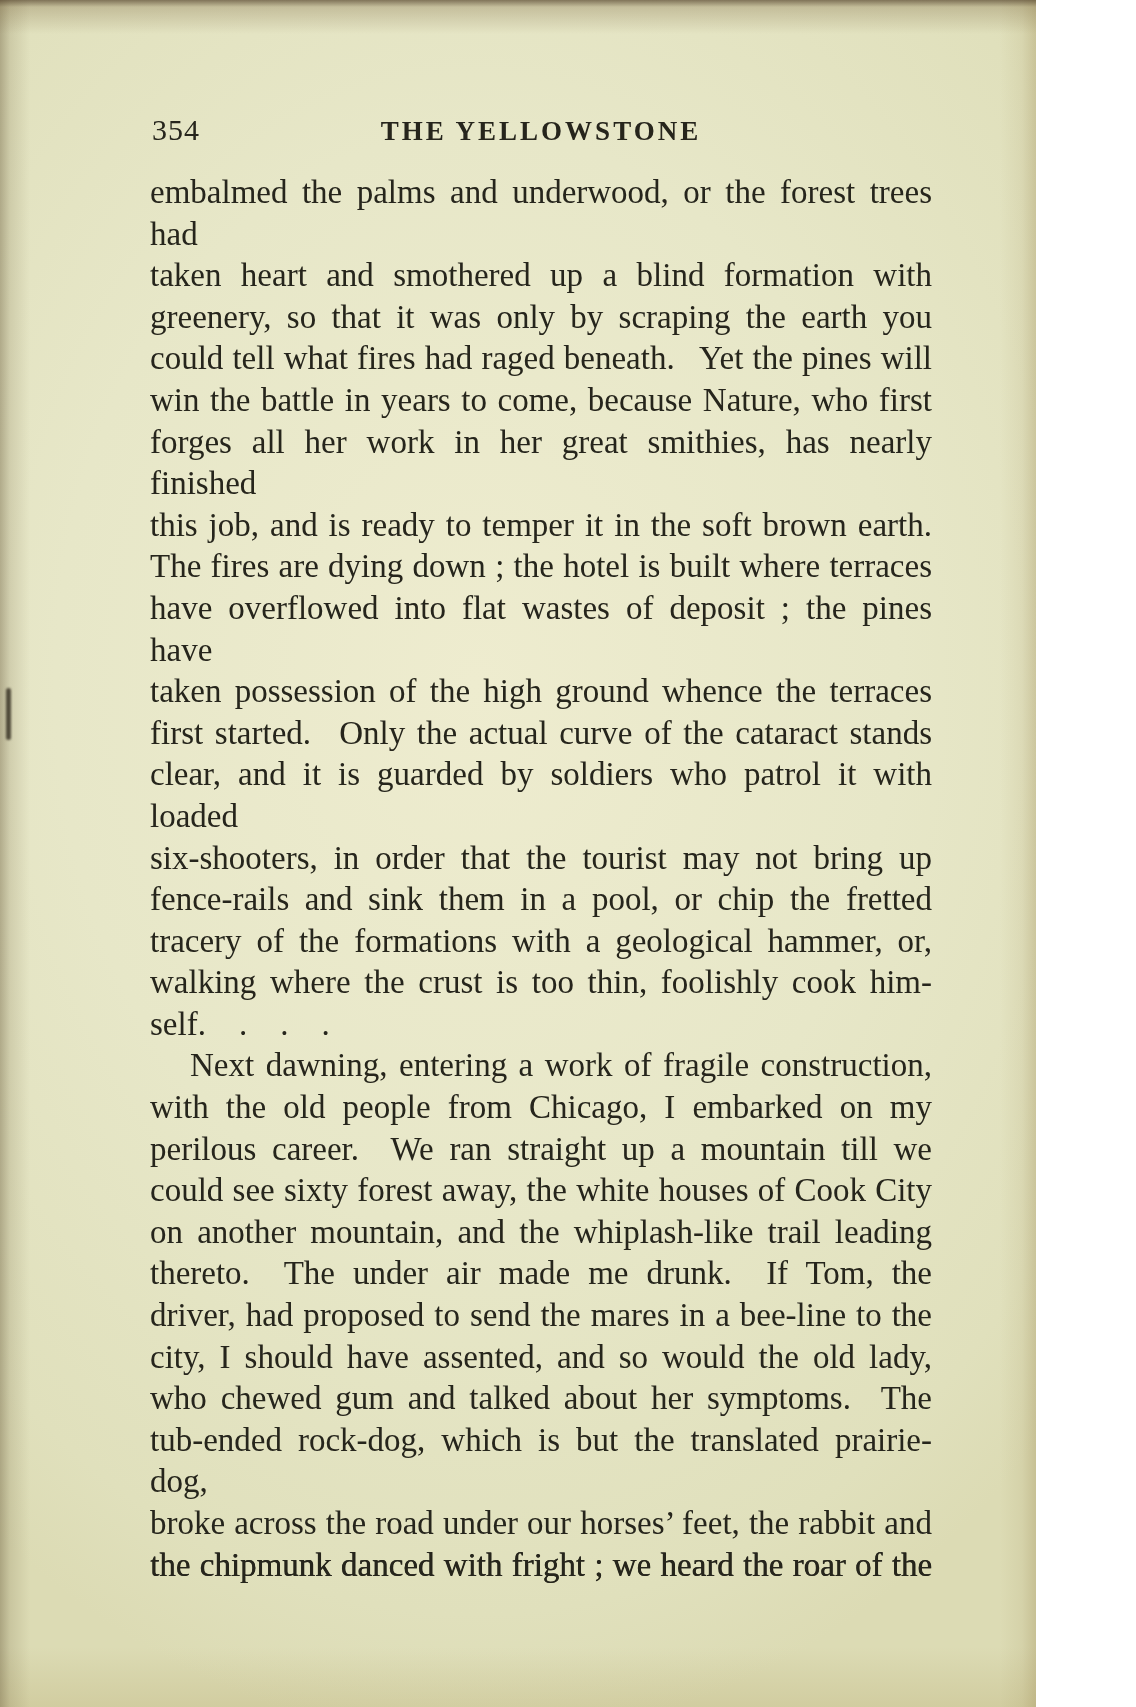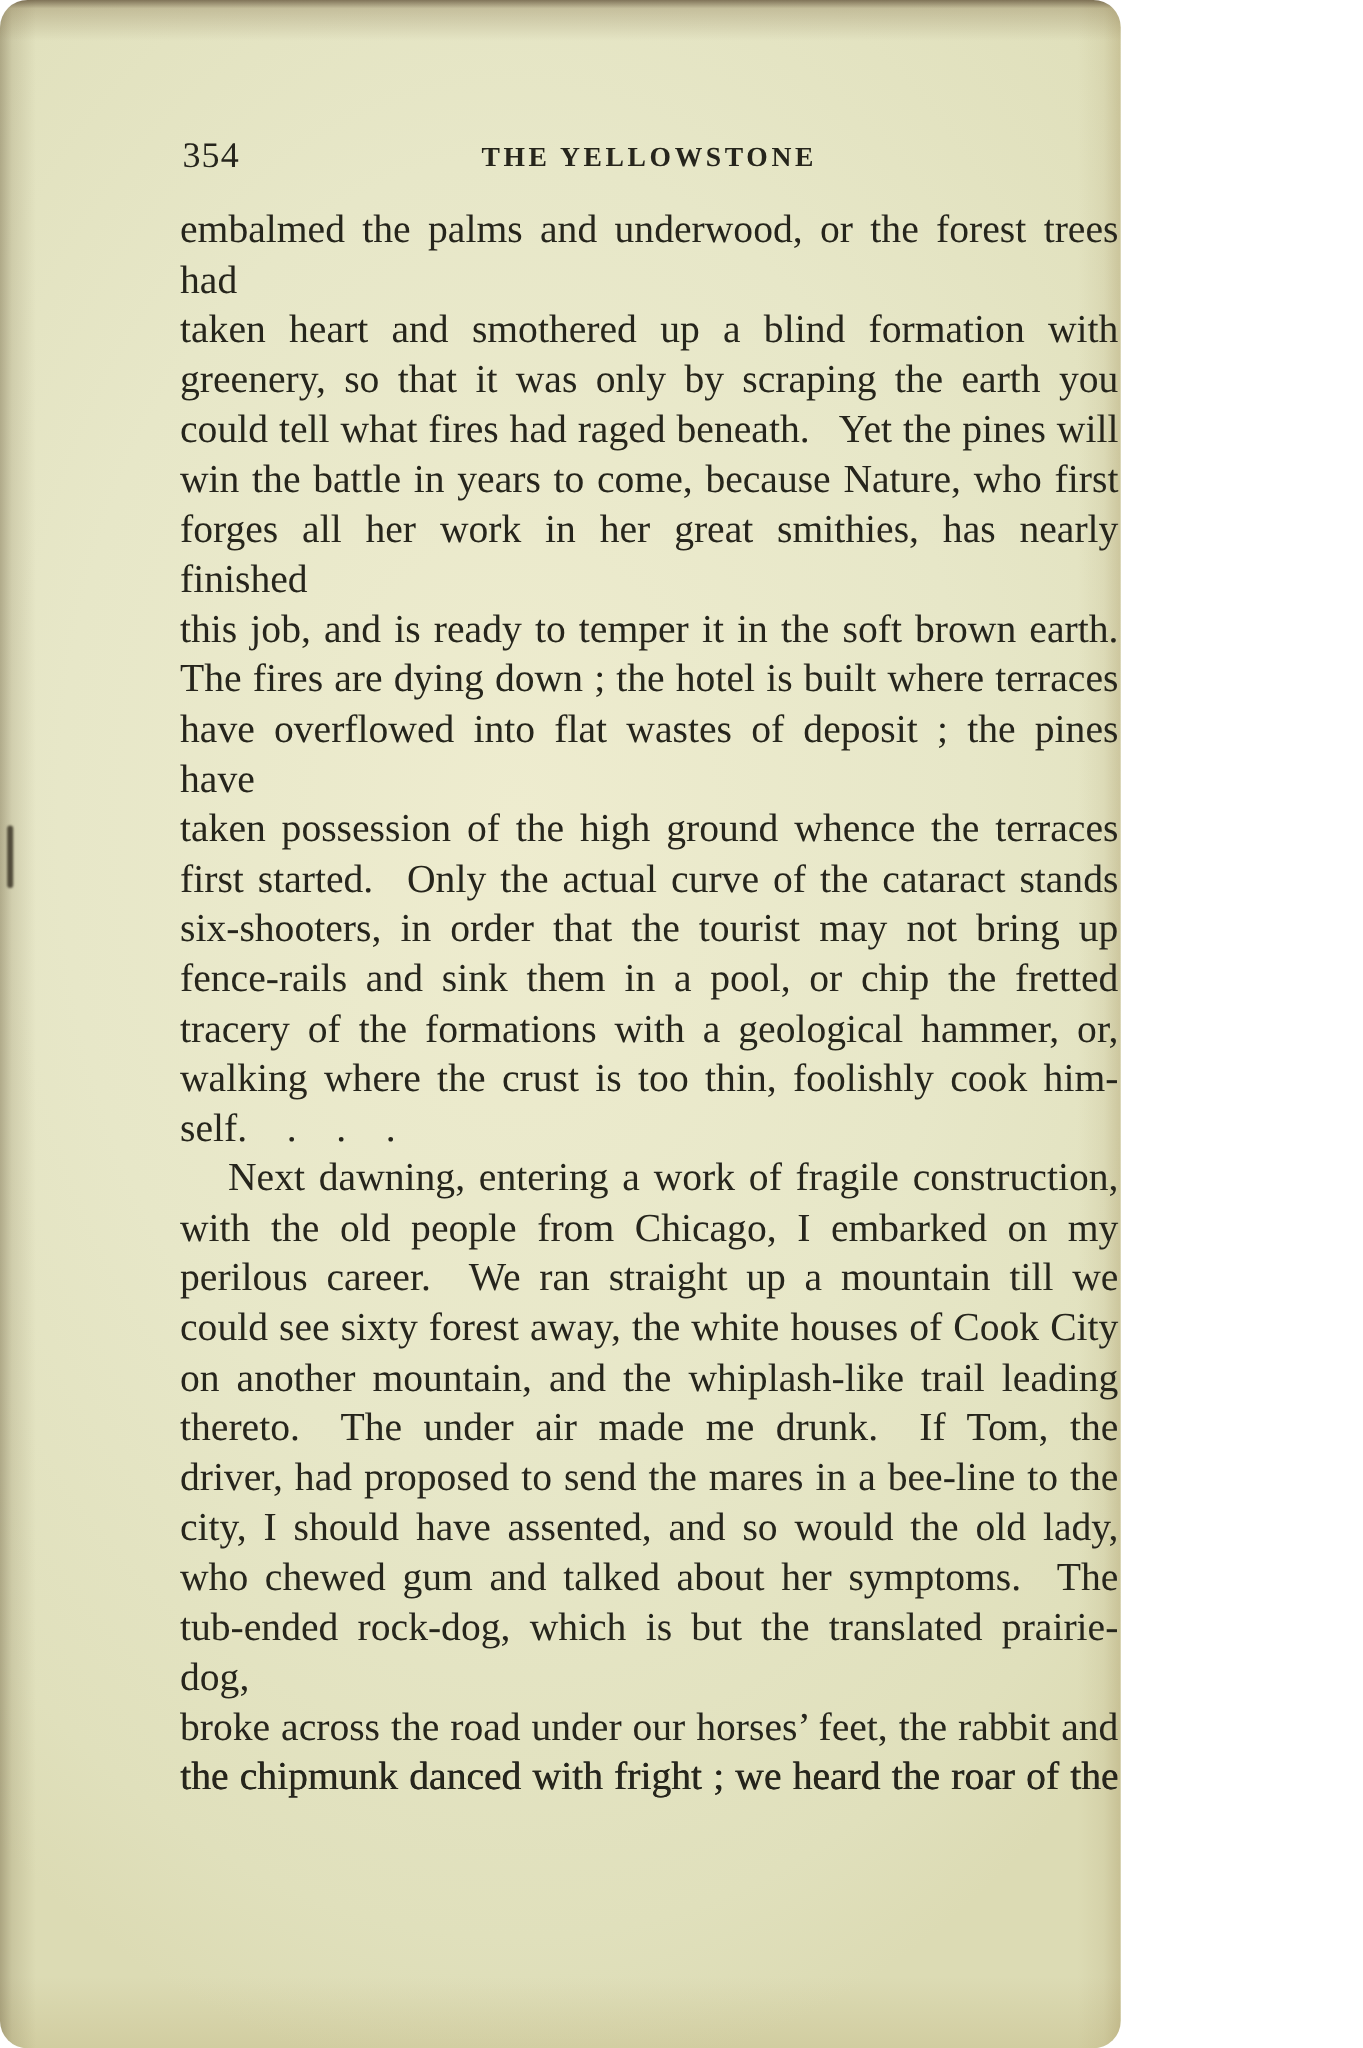--- a/index.html
+++ b/index.html
@@ -2,32 +2,31 @@
 <html><head>
 <meta charset="utf-8">
 <style>
   html, body { margin: 0; padding: 0; }
   body {
     width: 1136px; height: 1707px;
     font-family: "Liberation Serif", "DejaVu Serif", serif;
   }
   .page {
     position: relative;
-    width: 934px; height: 1707px;
+    width: 1036px; height: 1707px;
     box-sizing: border-box;
     overflow: hidden;
     color: #26251c;
     background:
       linear-gradient(180deg, rgba(86,68,44,0.70) 0px, rgba(125,104,66,0.30) 7px, rgba(141,120,84,0.0) 34px),
       linear-gradient(90deg, rgba(104,90,58,0.42) 0px, rgba(114,100,64,0.18) 10px, rgba(120,104,70,0.0) 30px),
       linear-gradient(270deg, rgba(150,130,74,0.30) 0px, rgba(150,130,74,0.10) 14px, rgba(150,135,80,0.0) 36px),
       linear-gradient(0deg, rgba(160,140,70,0.18) 0px, rgba(160,140,70,0.0) 60px),
       radial-gradient(ellipse 78% 62% at 46% 40%, #eeeccf 0%, #e7e7c8 52%, #e0e0bc 88%, #dcdbb4 100%);
     background-color: #e4e4c4;
-    border-radius: 23px;
   }
   .scan-speck {
     position: absolute;
     left: 6px; top: 688px;
     width: 5px; height: 52px;
     background: rgba(40,34,22,0.75);
     border-radius: 3px;
     filter: blur(1px);
   }
   .content {
@@ -44,21 +43,21 @@
     position: absolute;
     left: 2px; top: 0;
     font-size: 30px;
     line-height: 36px;
     letter-spacing: 1px;
   }
   .header-title {
     position: absolute;
     left: 0; right: 0; top: 1px;
     text-align: center;
-    font-size: 23px;
+    font-size: 27px;
     line-height: 36px;
     font-weight: 700;
     letter-spacing: 3px;
   }
   .body-text { }
   .paragraph { }
   .line {
     font-size: 33px;
     line-height: 41.6px;
     text-align: justify;
@@ -87,20 +86,21 @@
           <div class="line">taken heart and smothered up a blind formation with</div>
           <div class="line">greenery, so that it was only by scraping the earth you</div>
           <div class="line">could tell what fires had raged beneath.  Yet the pines will</div>
           <div class="line">win the battle in years to come, because Nature, who first</div>
           <div class="line">forges all her work in her great smithies, has nearly finished</div>
           <div class="line">this job, and is ready to temper it in the soft brown earth.</div>
           <div class="line">The fires are dying down ; the hotel is built where terraces</div>
           <div class="line">have overflowed into flat wastes of deposit ; the pines have</div>
           <div class="line">taken possession of the high ground whence the terraces</div>
           <div class="line">first started.  Only the actual curve of the cataract stands</div>
+          <div class="line">clear, and it is guarded by soldiers who patrol it with loaded</div>
           <div class="line">six-shooters, in order that the tourist may not bring up</div>
           <div class="line">fence-rails and sink them in a pool, or chip the fretted</div>
           <div class="line">tracery of the formations with a geological hammer, or,</div>
           <div class="line">walking where the crust is too thin, foolishly cook him-</div>
           <div class="line para-end">self. . . .</div>
         </div>
         <div class="paragraph">
           <div class="line indent">Next dawning, entering a work of fragile construction,</div>
           <div class="line">with the old people from Chicago, I embarked on my</div>
           <div class="line">perilous career.  We ran straight up a mountain till we</div>

